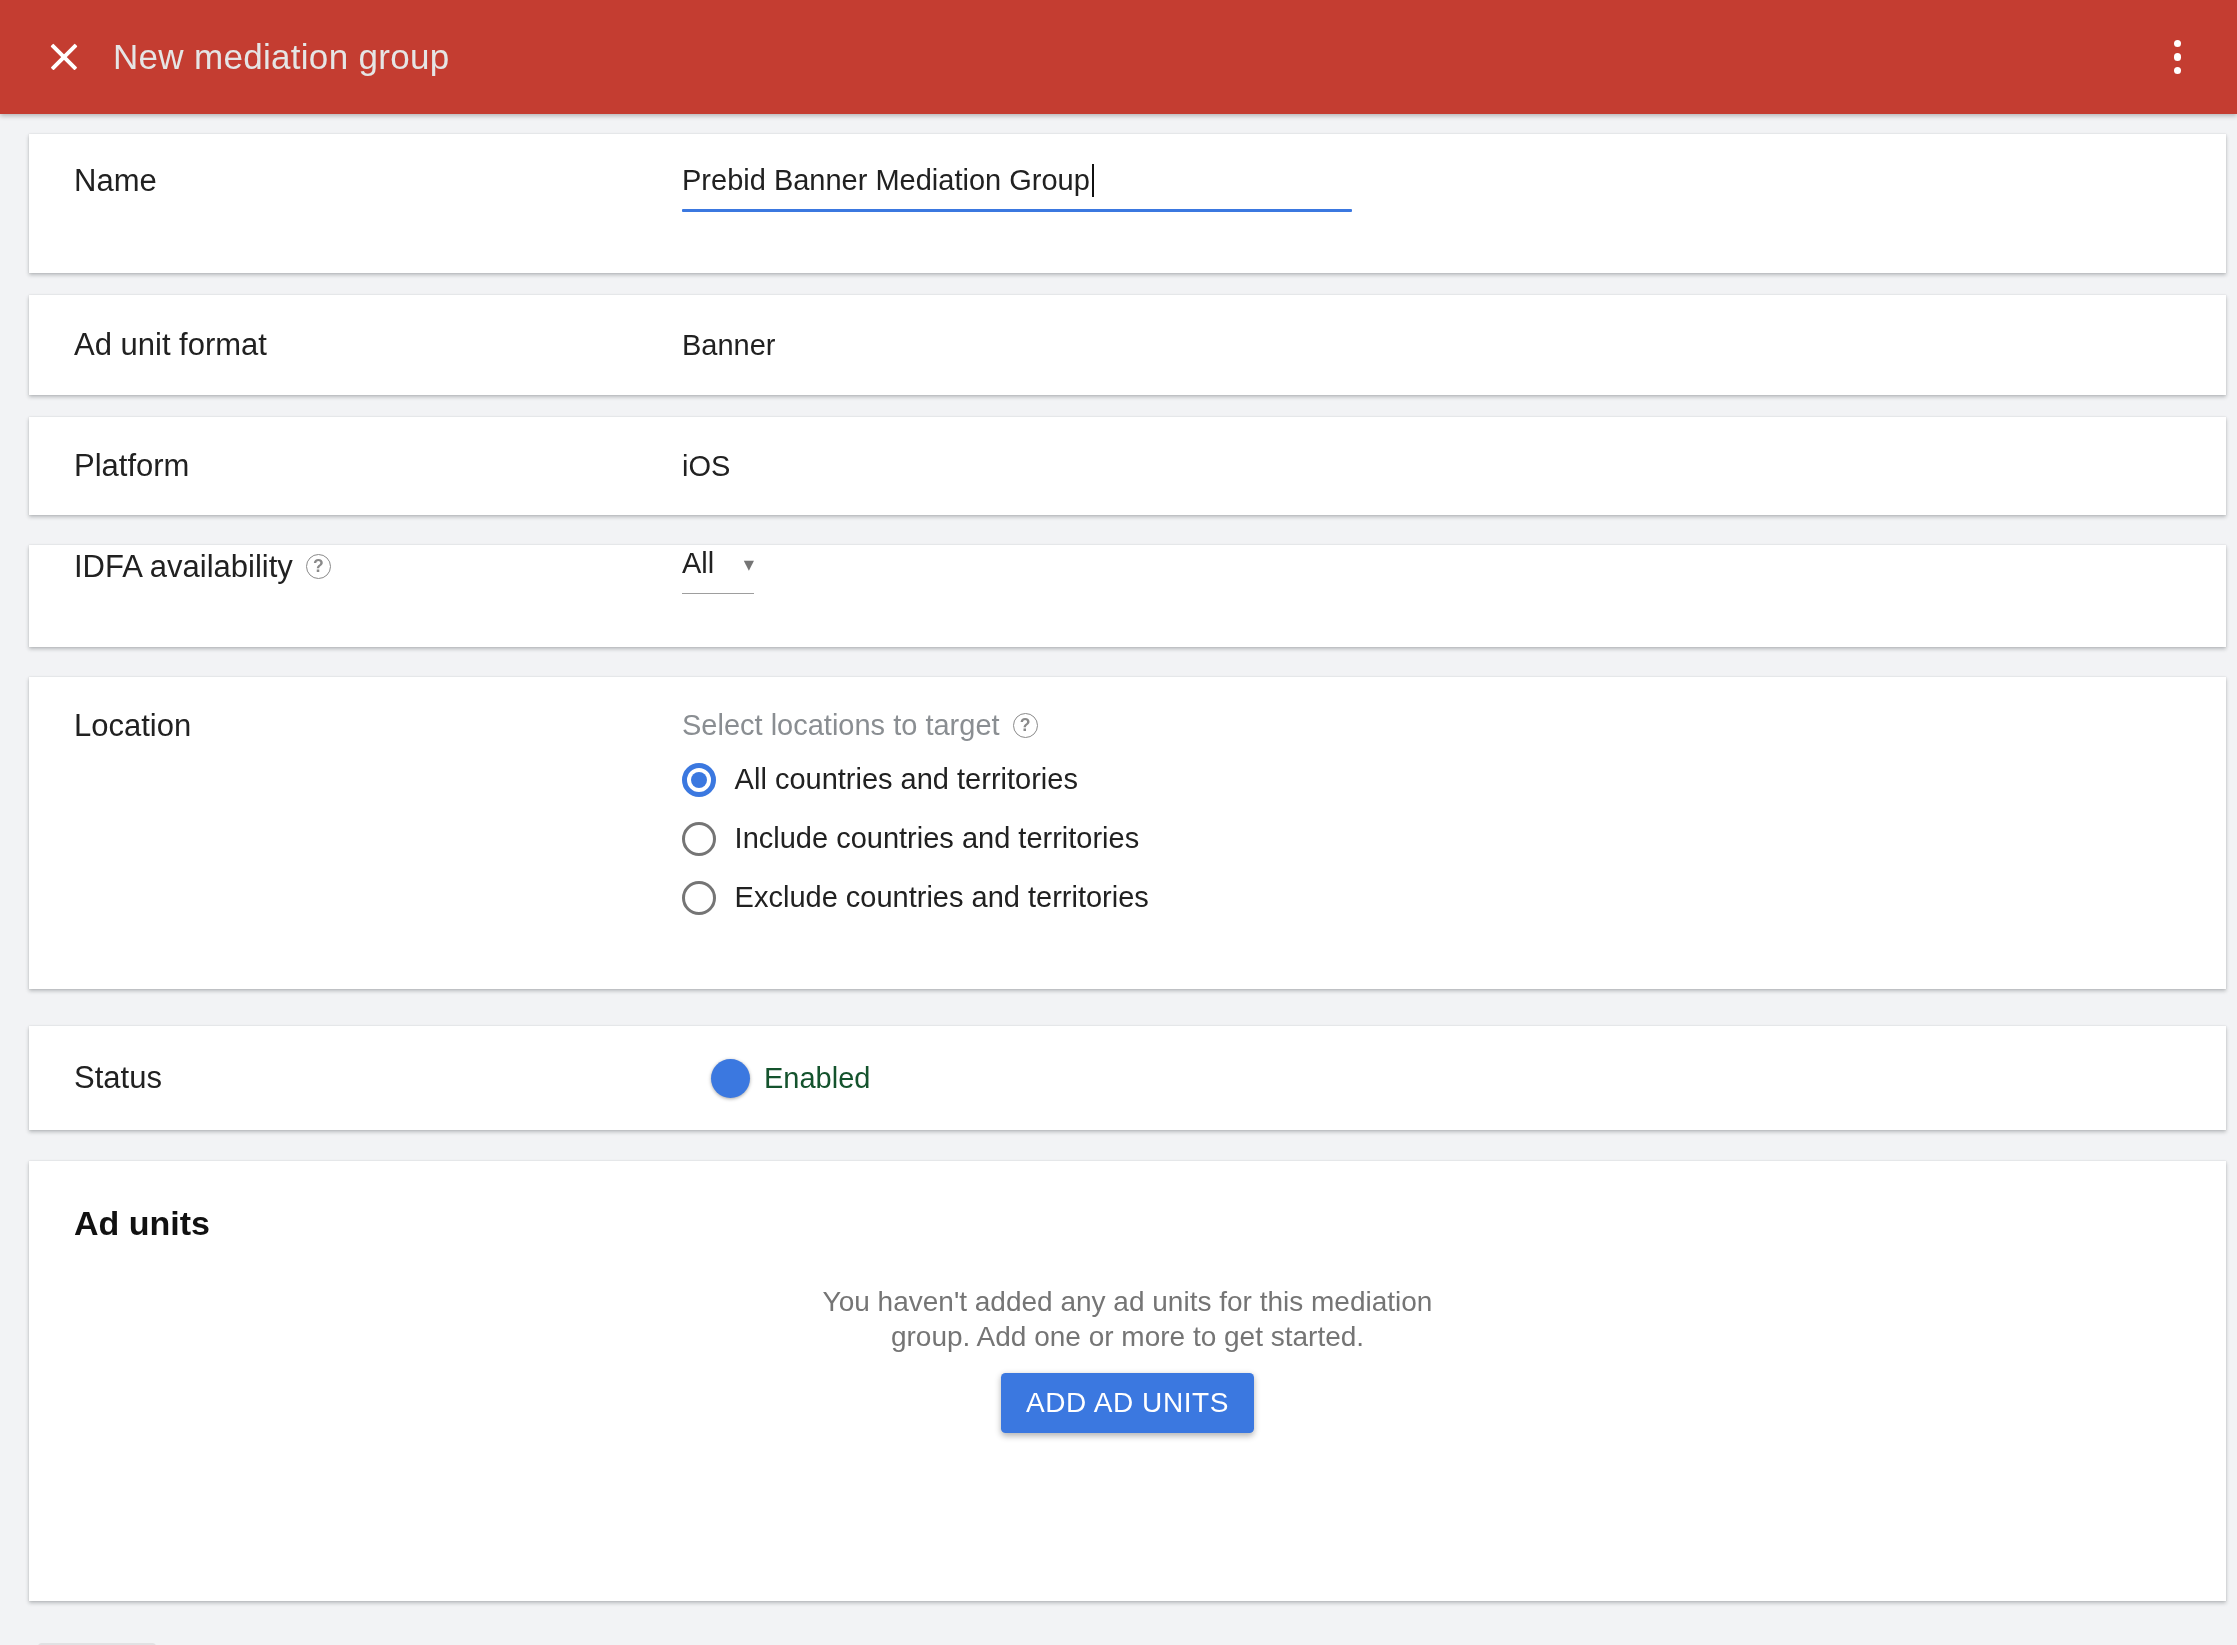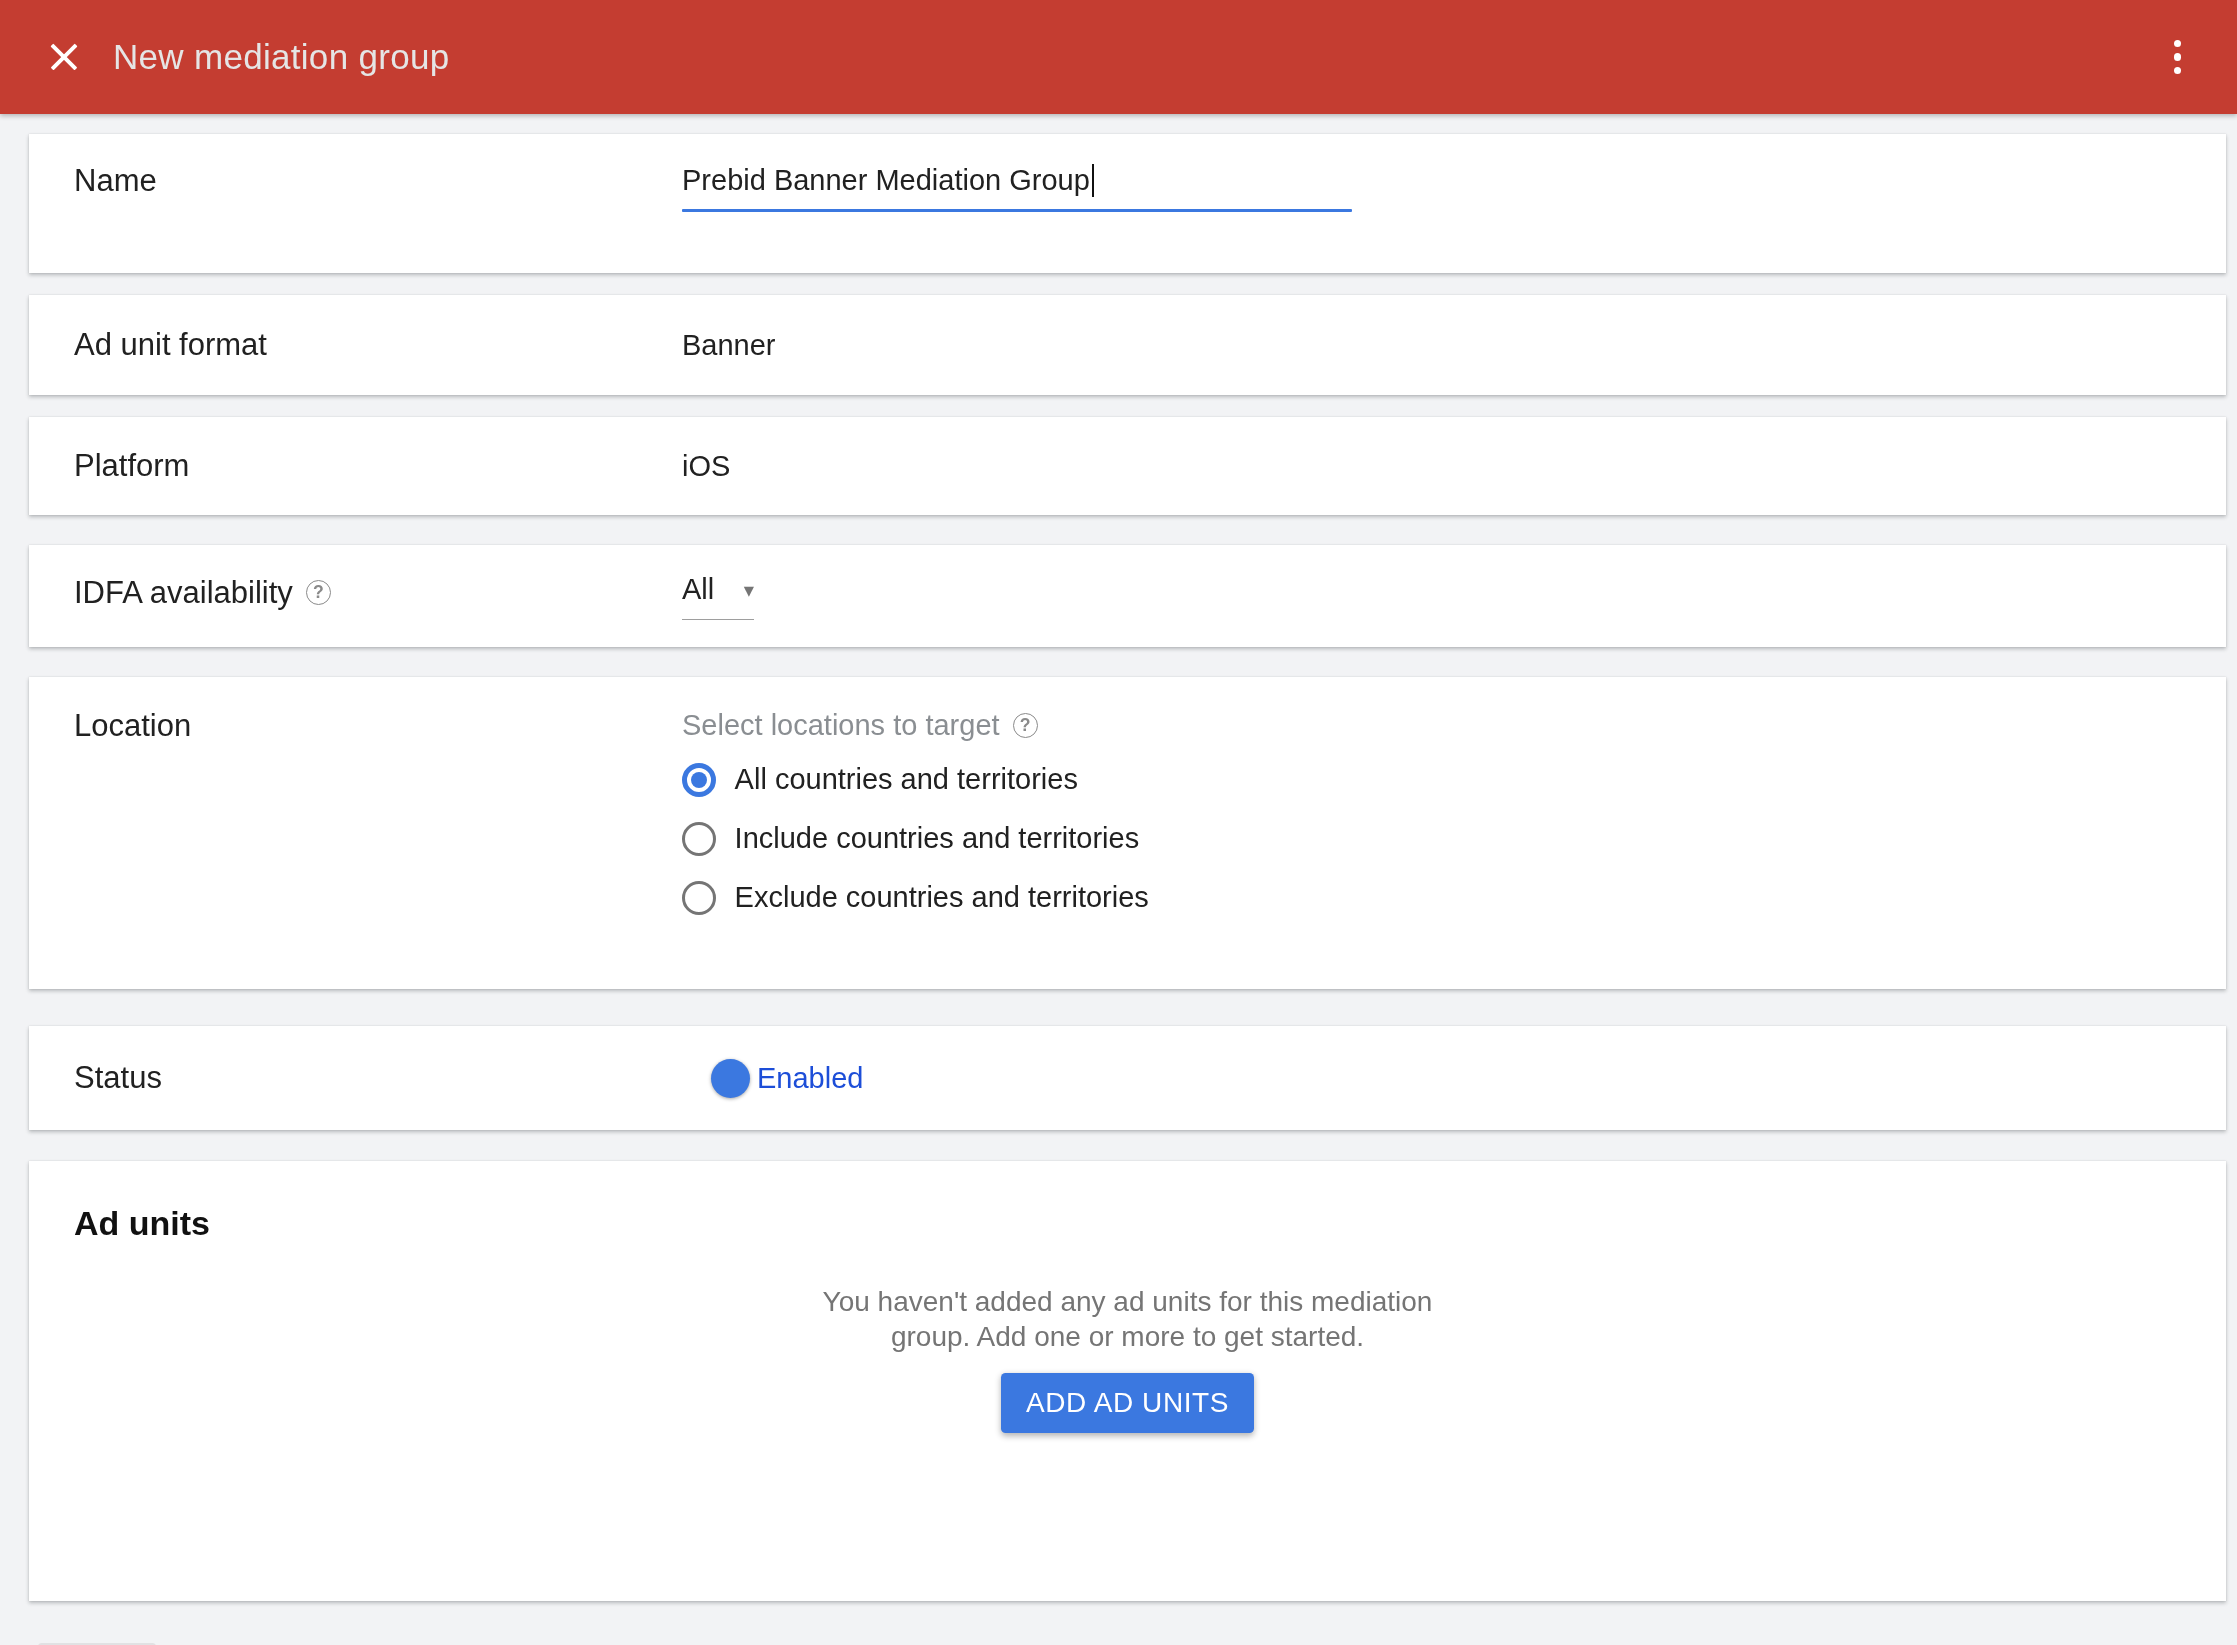--- a/index.html
+++ b/index.html
@@ -57,21 +57,21 @@
   .card-name .field-label{height:41px;}
   .input-col{width:670px;}
   .input-line{font-size:29px;line-height:41px;white-space:nowrap;display:flex;align-items:center;}
   .text-caret{display:inline-block;width:1.9px;height:33px;background:#111;margin-left:1.9px;}
   .input-underline{height:2.8px;background:var(--accent-blue);margin-top:7.4px;border-radius:0.9px;}
   .char-counter{font-size:24px;line-height:28px;color:#757575;text-align:right;margin-top:6.5px;}
   
   .card-format{margin-top:22px;height:100px;}
   .card-platform{margin-top:22px;height:98px;}
   .card-idfa{margin-top:30px;height:102px;}
-  .card-idfa .row{padding-top:26px;}
+  .card-idfa .row{}
   .card-idfa .field-label{height:43px;}
   .help-icon{
     width:25px;height:25px;border:1.9px solid #8a8a8a;border-radius:50%;
     color:#8a8a8a;font-size:17.6px;font-weight:700;display:inline-flex;align-items:center;justify-content:center;
     margin-left:13px;flex:0 0 auto;cursor:pointer;
   }
   .dropdown{
     display:inline-flex;align-items:center;justify-content:space-between;
     width:72px;padding-bottom:11px;border-bottom:1.9px solid #9e9e9e;cursor:pointer;
   }
@@ -96,21 +96,21 @@
   .radio-label{margin-left:18.6px;font-size:29px;color:#212121;}
   
   .card-status{margin-top:37px;height:104px;}
   .toggle-wrap{display:flex;align-items:center;}
   .toggle{position:relative;width:65px;height:26px;flex:0 0 auto;cursor:pointer;}
   .toggle-track{width:65px;height:26px;border-radius:13px;background:var(--toggle-track);}
   .toggle-knob{
     position:absolute;right:-2.8px;top:-6.5px;width:39px;height:39px;border-radius:50%;
     background:var(--accent-blue);box-shadow:0 0.9px 3.7px rgba(0,0,0,.35);
   }
-  .toggle-value{margin-left:10px;font-size:29px;color:#1d4ed8;}
+  .toggle-value{margin-left:17px;font-size:29px;color:#14532d;}
   
   .card-adunits{margin-top:31px;height:440px;padding:41px 45px 0 45px;}
   .adunits-heading{font-size:34px;font-weight:700;line-height:43px;color:#111;}
   .adunits-empty{margin-top:39px;text-align:center;}
   .empty-text{font-size:28px;line-height:35px;color:#757575;}
   .add-btn{
     margin-top:19px;display:inline-flex;align-items:center;justify-content:center;
     height:60px;padding:0 25px;background:var(--accent-blue);color:#fff;
     font-size:28px;font-weight:500;letter-spacing:0.6px;border:none;border-radius:4.6px;
     box-shadow:0 2.8px 6.5px rgba(0,0,0,.3);cursor:pointer;

